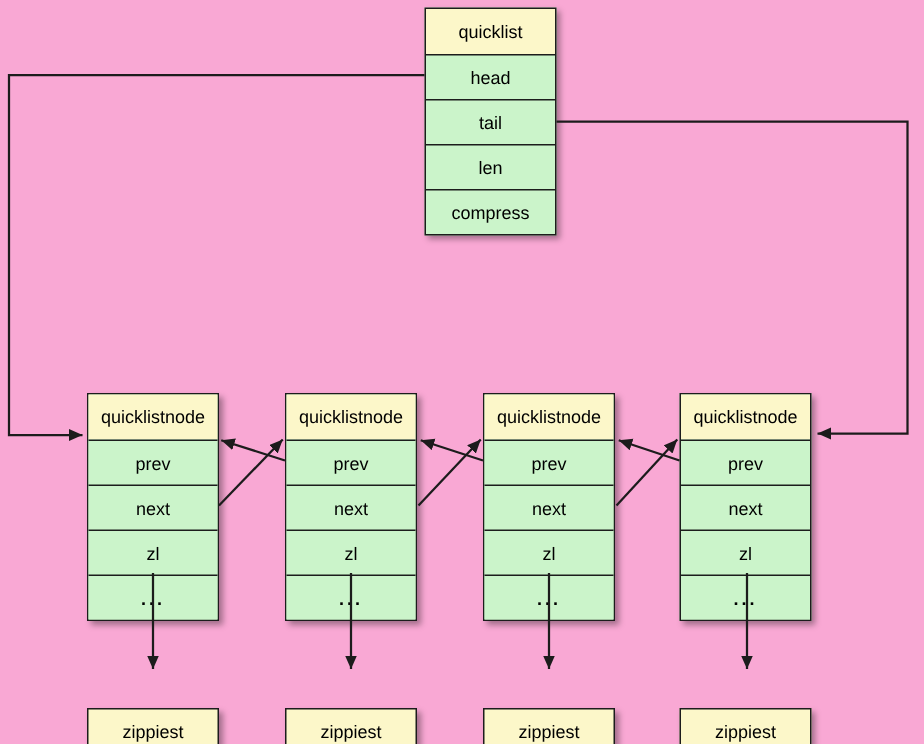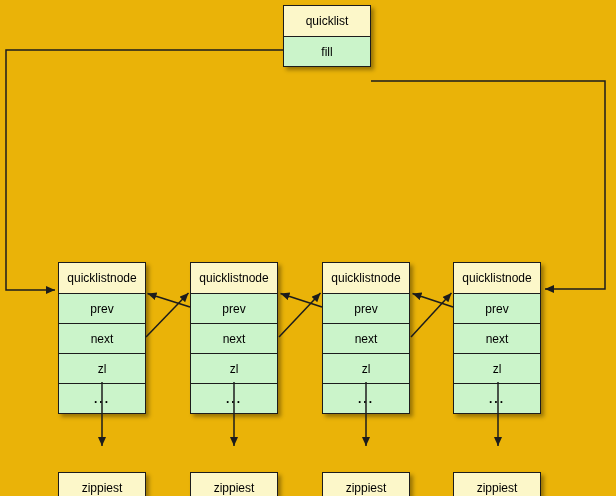--- a/index.html
+++ b/index.html
@@ -1,20 +1,20 @@
 <!DOCTYPE html>
 <html><head>
 <meta charset="utf-8">
 <style>
   html, body { margin: 0; padding: 0; background: #ffffff; }
   .canvas {
     position: relative;
     width: 616px;
     height: 496px;
-    background: #eab308;
+    background: #f9a8d4;
     font-family: "Liberation Sans", sans-serif;
     overflow: hidden;
   }
   .box {
     position: absolute;
     width: 88px;
     box-sizing: border-box;
     border: 1.5px solid #1c1c1c;
     background: #cbf4ca;
     box-shadow: 2.5px 2.5px 4px rgba(0,0,0,0.35);
@@ -71,21 +71,24 @@
   svg.wires * { stroke: #1c1c1c; stroke-width: 1.5; fill: none; }
   svg.wires marker path { fill: #1c1c1c; stroke: none; }
 </style>
 </head>
 <body>
 
 <div class="canvas">
 
   <div class="box" id="quicklist">
     <div class="row header">quicklist</div>
-    <div class="row">fill</div>
+    <div class="row">head</div>
+    <div class="row">tail</div>
+    <div class="row">len</div>
+    <div class="row">compress</div>
   </div>
 
   <div class="box" id="node0">
     <div class="row header">quicklistnode</div>
     <div class="row">prev</div>
     <div class="row">next</div>
     <div class="row">zl</div>
     <div class="row dots">...</div>
   </div>
 

